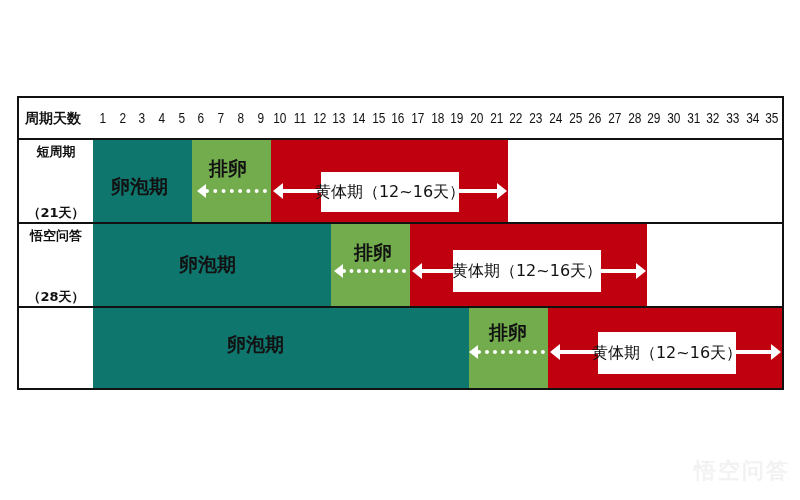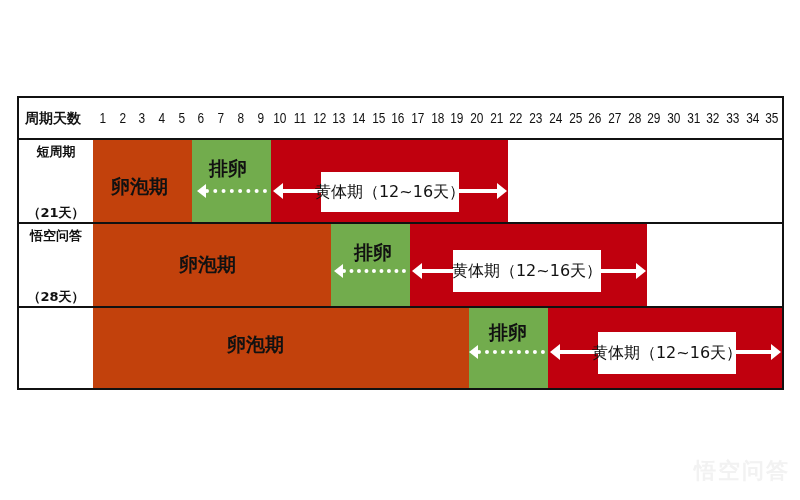--- a/index.html
+++ b/index.html
@@ -6,21 +6,21 @@
   body{width:800px;height:500px;position:relative;overflow:hidden;font-family:"DejaVu Sans","Liberation Sans",sans-serif;}
   .table{position:absolute;left:17px;top:77px;width:767px;height:294px;border:2px solid #111;box-sizing:border-box;background:#fff;margin-top:19px;}
   .hrow{position:absolute;left:0;top:0;width:100%;height:42px;border-bottom:2px solid #111;box-sizing:border-box;}
   .hlabel{position:absolute;left:6px;top:0;height:40px;line-height:40px;font-size:14px;font-weight:bold;color:#111;}
   .days{position:absolute;left:74px;top:0;right:0;height:40px;display:flex;}
   .day{flex:1;text-align:center;line-height:40px;font-size:14px;color:#111;font-family:"Liberation Sans",sans-serif;transform:scaleX(0.85);}
   .row{position:absolute;left:0;width:100%;height:84px;box-sizing:border-box;}
   .sep{position:absolute;left:0;width:100%;height:2px;background:#111;}
   .rlabel{position:absolute;left:0;top:0;width:74px;height:100%;display:flex;flex-direction:column;align-items:center;justify-content:center;font-size:13px;font-weight:bold;color:#111;line-height:20px;gap:41px;}
   .seg{position:absolute;top:0;height:100%;}
-  .follicle{background:#c2410c;}
+  .follicle{background:#0f766e;}
   .ovul{background:#72ac4d;}
   .luteal{background:#c0000e;}
   .seg-label{position:absolute;font-size:19px;font-weight:bold;color:#111;}
   .dash-arrow{position:absolute;height:4px;border-top:4px dotted #fff;}
   .dash-head{position:absolute;width:0;height:0;border-top:7px solid transparent;border-bottom:7px solid transparent;border-right:9px solid #fff;}
   .lut-line{position:absolute;height:4px;background:#fff;}
   .lhead{position:absolute;width:0;height:0;border-top:8px solid transparent;border-bottom:8px solid transparent;border-right:10px solid #fff;}
   .rhead{position:absolute;width:0;height:0;border-top:8px solid transparent;border-bottom:8px solid transparent;border-left:10px solid #fff;}
   .lut-box{position:absolute;background:#fff;font-size:16px;color:#111;display:flex;align-items:center;justify-content:center;white-space:nowrap;}
   .watermark{position:absolute;right:10px;bottom:14px;font-size:22px;color:#f2f2f2;font-weight:bold;letter-spacing:2px;}

